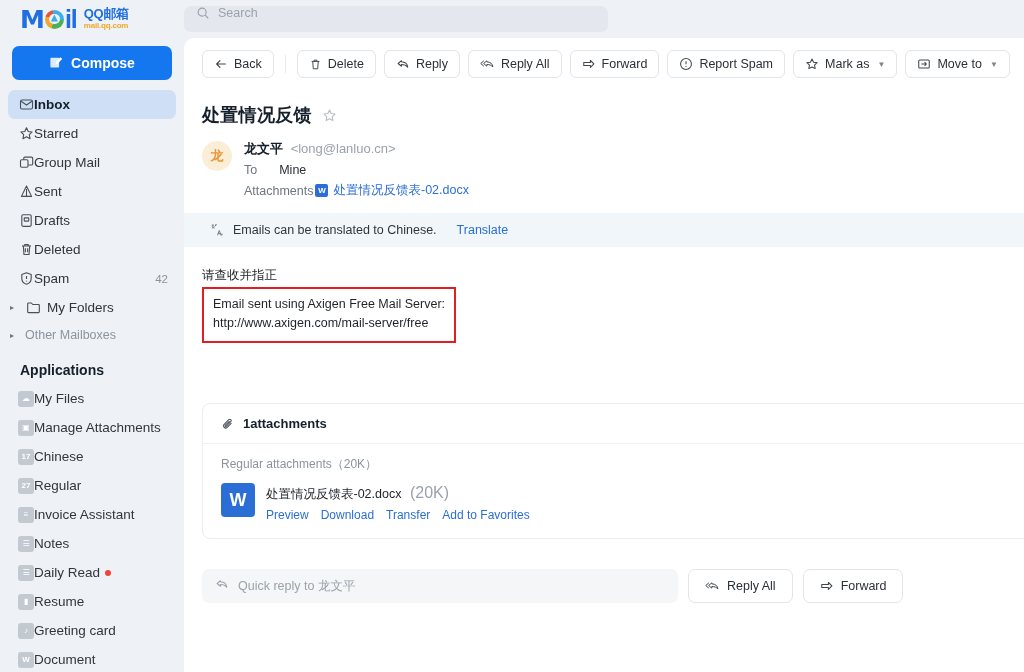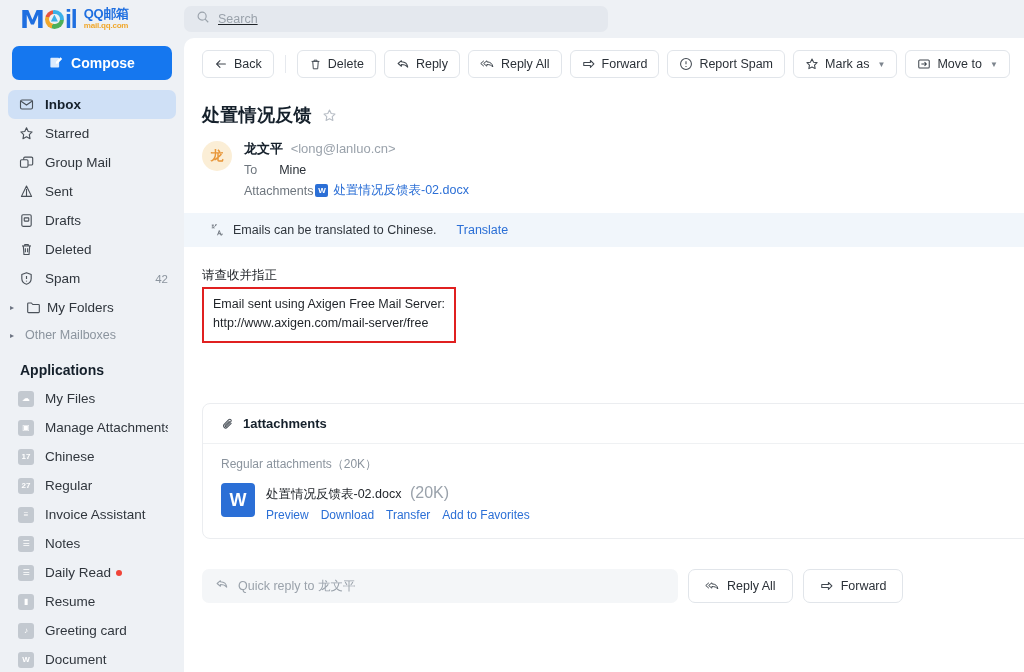--- a/index.html
+++ b/index.html
@@ -69,21 +69,20 @@
     font-family: inherit;
   }
   .compose-icon { width: 15px; height: 14px; display:inline-block; position: relative; }
 
   .nav-list { padding: 0 8px; }
   .nav-item {
     display: flex; align-items: center;
     height: 29px;
     padding: 0 8px 0 10px;
     border-radius: 7px;
-    gap: 11px;
     cursor: pointer;
     font-size: 13.5px;
     color: #30363d;
     position: relative;
   }
   .nav-item.active { background: #cfe0f6; font-weight: 700; color: #15202b; }
   .nav-ico { width: 16px; height: 16px; flex: 0 0 16px; display:flex; align-items:center; justify-content:center; color: #4a5159; }
   .nav-ico svg { display: block; }
   .nav-label { flex: 1 1 auto; white-space: nowrap; overflow: hidden; }
   .nav-count { font-size: 11.5px; color: #8b949e; }
@@ -107,24 +106,23 @@
   .reddot { width: 6px; height: 6px; border-radius: 50%; background: #f04438; display: inline-block; margin-left: 5px; vertical-align: middle; }
 
   
   .main { flex: 1 1 auto; height: 672px; position: relative; overflow: hidden; }
   .topbar { height: 38px; display: flex; align-items: center; padding: 0 0 0 0; }
   .search {
     margin-left: 0; margin-top: 0;
     width: 424px; height: 26px;
     background: #e4e8ee;
     border-radius: 7px;
-    display: flex; align-items: center;
+    display: flex; align-items: flex-start;
     gap: 8px; padding: 0 12px;
     cursor: text;
-    text-decoration: underline;
   }
   .search-ph { font-size: 12.5px; color: #9aa2ab; }
 
   .panel {
     position: absolute; left: 0; top: 38px;
     width: 880px; height: 634px;
     background: #fff;
     border-radius: 10px 0 0 0;
     overflow: hidden;
   }

